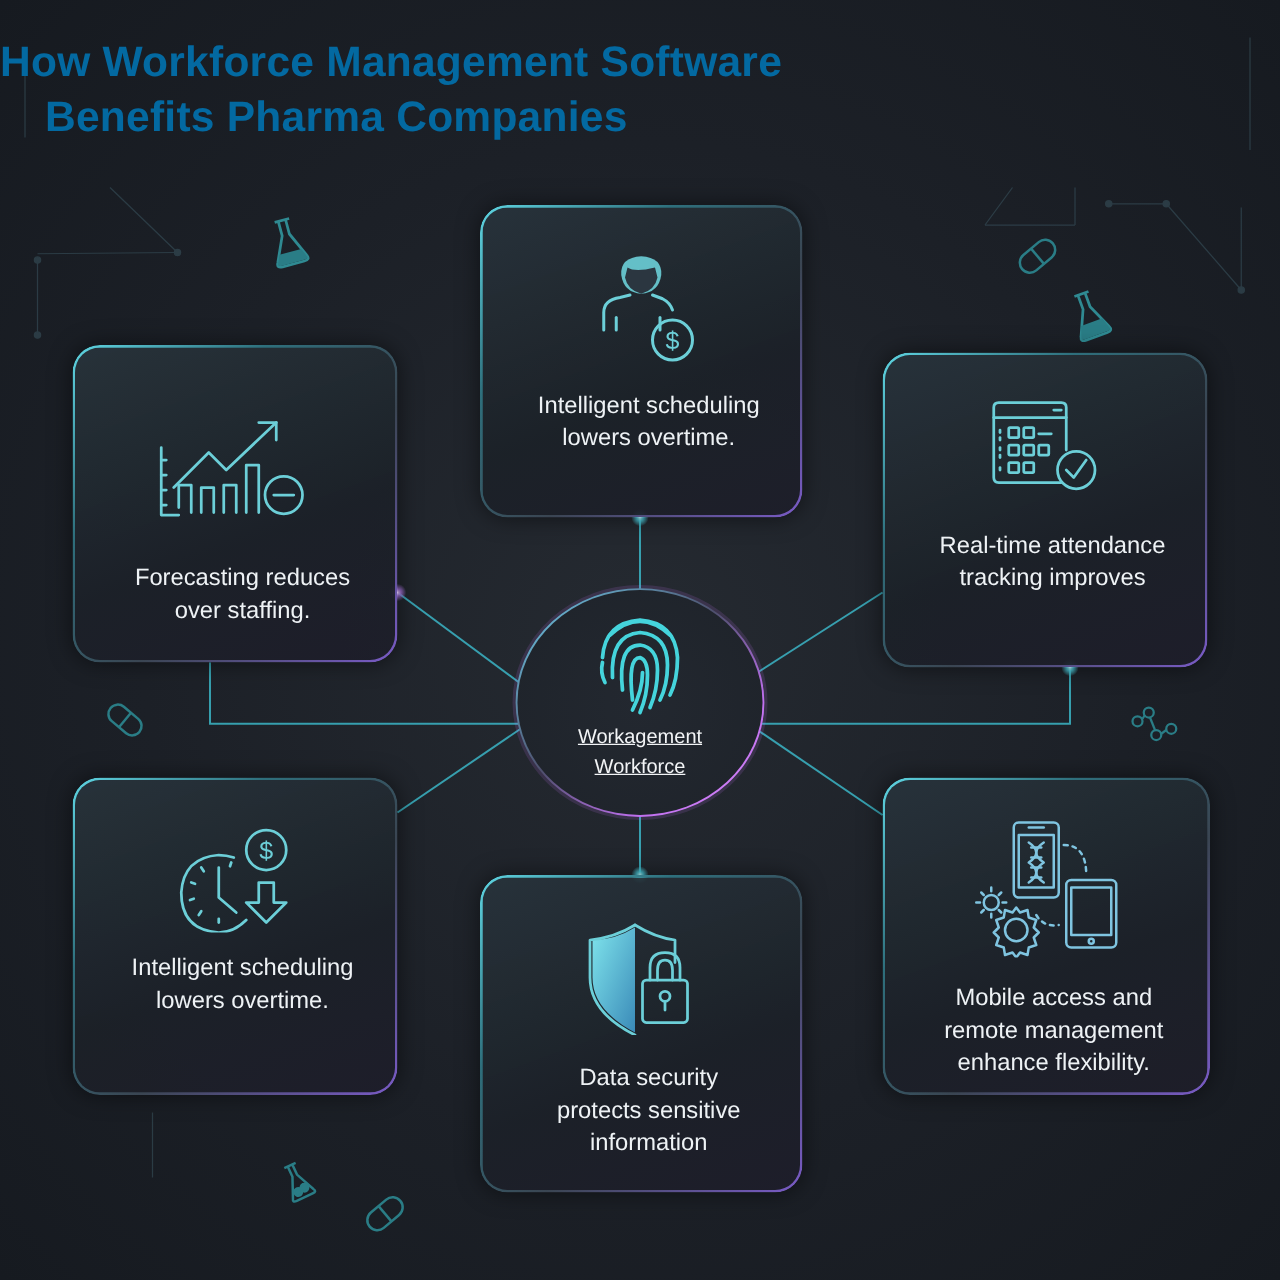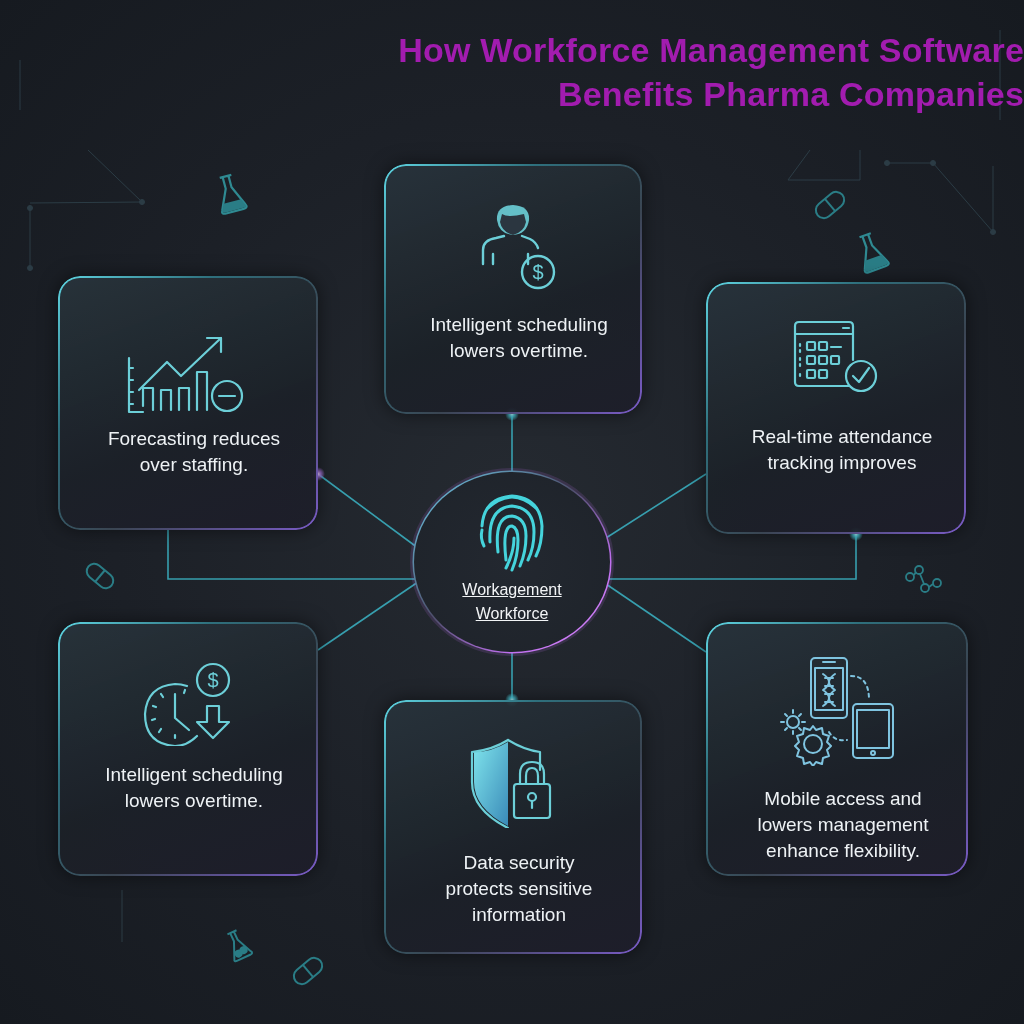--- a/index.html
+++ b/index.html
@@ -3,25 +3,25 @@
 <meta charset="utf-8">
 <style>
   html, body { margin: 0; padding: 0; }
   body {
     width: 1024px; height: 1024px; overflow: hidden; position: relative;
     background: radial-gradient(ellipse at 50% 50%, #252a31 0%, #1c2027 55%, #161a20 100%);
     font-family: "Liberation Sans", sans-serif;
     color: #eef2f5;
   }
   .title {
-    position: absolute; left: 0; width: 1024px; top: 28px; text-align: right;
+    position: absolute; left: 0; width: 1024px; top: 28px; text-align: left;
     font-family: "Liberation Sans", sans-serif; font-weight: bold;
-    font-size: 34px; line-height: 44px; color: #a21caf; letter-spacing: 0.2px;
-  }
-  .title .l2 { display: block; padding-left: 24px; margin-left: 22px; }
+    font-size: 34px; line-height: 44px; color: #0369a1; letter-spacing: 0.2px;
+  }
+  .title .l2 { display: block; padding-left: 36px; }
   svg.bg { position: absolute; left: 0; top: 0; }
   .card {
     position: absolute; box-sizing: border-box;
     border-radius: 22px;
     background: linear-gradient(160deg, rgba(40,52,60,0.92) 0%, rgba(28,33,40,0.95) 60%, rgba(30,30,42,0.95) 100%);
     border: 2px solid transparent;
     background-clip: padding-box;
     box-shadow: 0 0 18px rgba(0,0,0,0.5);
   }
   .card::before {
@@ -210,21 +210,21 @@
       <path d="M20 78 V60 H30 V82"></path>
       <path d="M38 82 V62 H48 V82"></path>
       <path d="M56 82 V60 H66 V82"></path>
       <path d="M74 82 V44 H84 V82"></path>
       <polyline points="16,62 44,34 58,48 98,10"></polyline>
       <polyline points="84,10 98,10 98,24"></polyline>
       <circle cx="104" cy="68" r="15"></circle>
       <line x1="96" y1="68" x2="112" y2="68"></line>
     </g>
   </svg>
-  <div class="text" style="top:148px;">
+  <div class="text" style="top:172px;">
     <div>Forecasting reduces</div>
     <div>over staffing.</div>
   </div>
 </div>
 
 <div class="card" style="left:706px; top:282px; width:260px; height:252px;">
   <svg class="icon" style="top:36px;" width="90" height="76" viewBox="0 0 90 76">
     <g fill="none" stroke="#6ccfd8" stroke-width="2.2" stroke-linecap="round" stroke-linejoin="round">
       <path d="M58 66 H8 Q4 66 4 62 V6 Q4 2 8 2 H58 Q62 2 62 6 V40"></path>
       <line x1="4" y1="14" x2="62" y2="14"></line>
@@ -318,16 +318,16 @@
       <circle cx="94" cy="97" r="2"></circle>
       <path d="M50 76 Q56 86 68 84" stroke-dasharray="3 4"></path>
       <circle cx="14" cy="66" r="6"></circle>
       <path d="M14 54 V57 M14 75 V78 M2 66 H5 M23 66 H26 M6 58 L8 60 M20 72 L22 74 M6 74 L8 72 M20 60 L22 58"></path>
       <circle cx="34" cy="88" r="9"></circle>
       <path d="M34 70 L37 74 L43 72 L44 78 L50 80 L48 86 L52 90 L48 94 L50 100 L44 102 L43 108 L37 106 L34 110 L31 106 L25 108 L24 102 L18 100 L20 94 L16 90 L20 86 L18 80 L24 78 L25 72 L31 74 Z"></path>
     </g>
   </svg>
   <div class="text" style="top:162px;">
     <div>Mobile access and</div>
-    <div>lowers management</div>
+    <div>remote management</div>
     <div>enhance flexibility.</div>
   </div>
 </div>
 
 </body></html>

